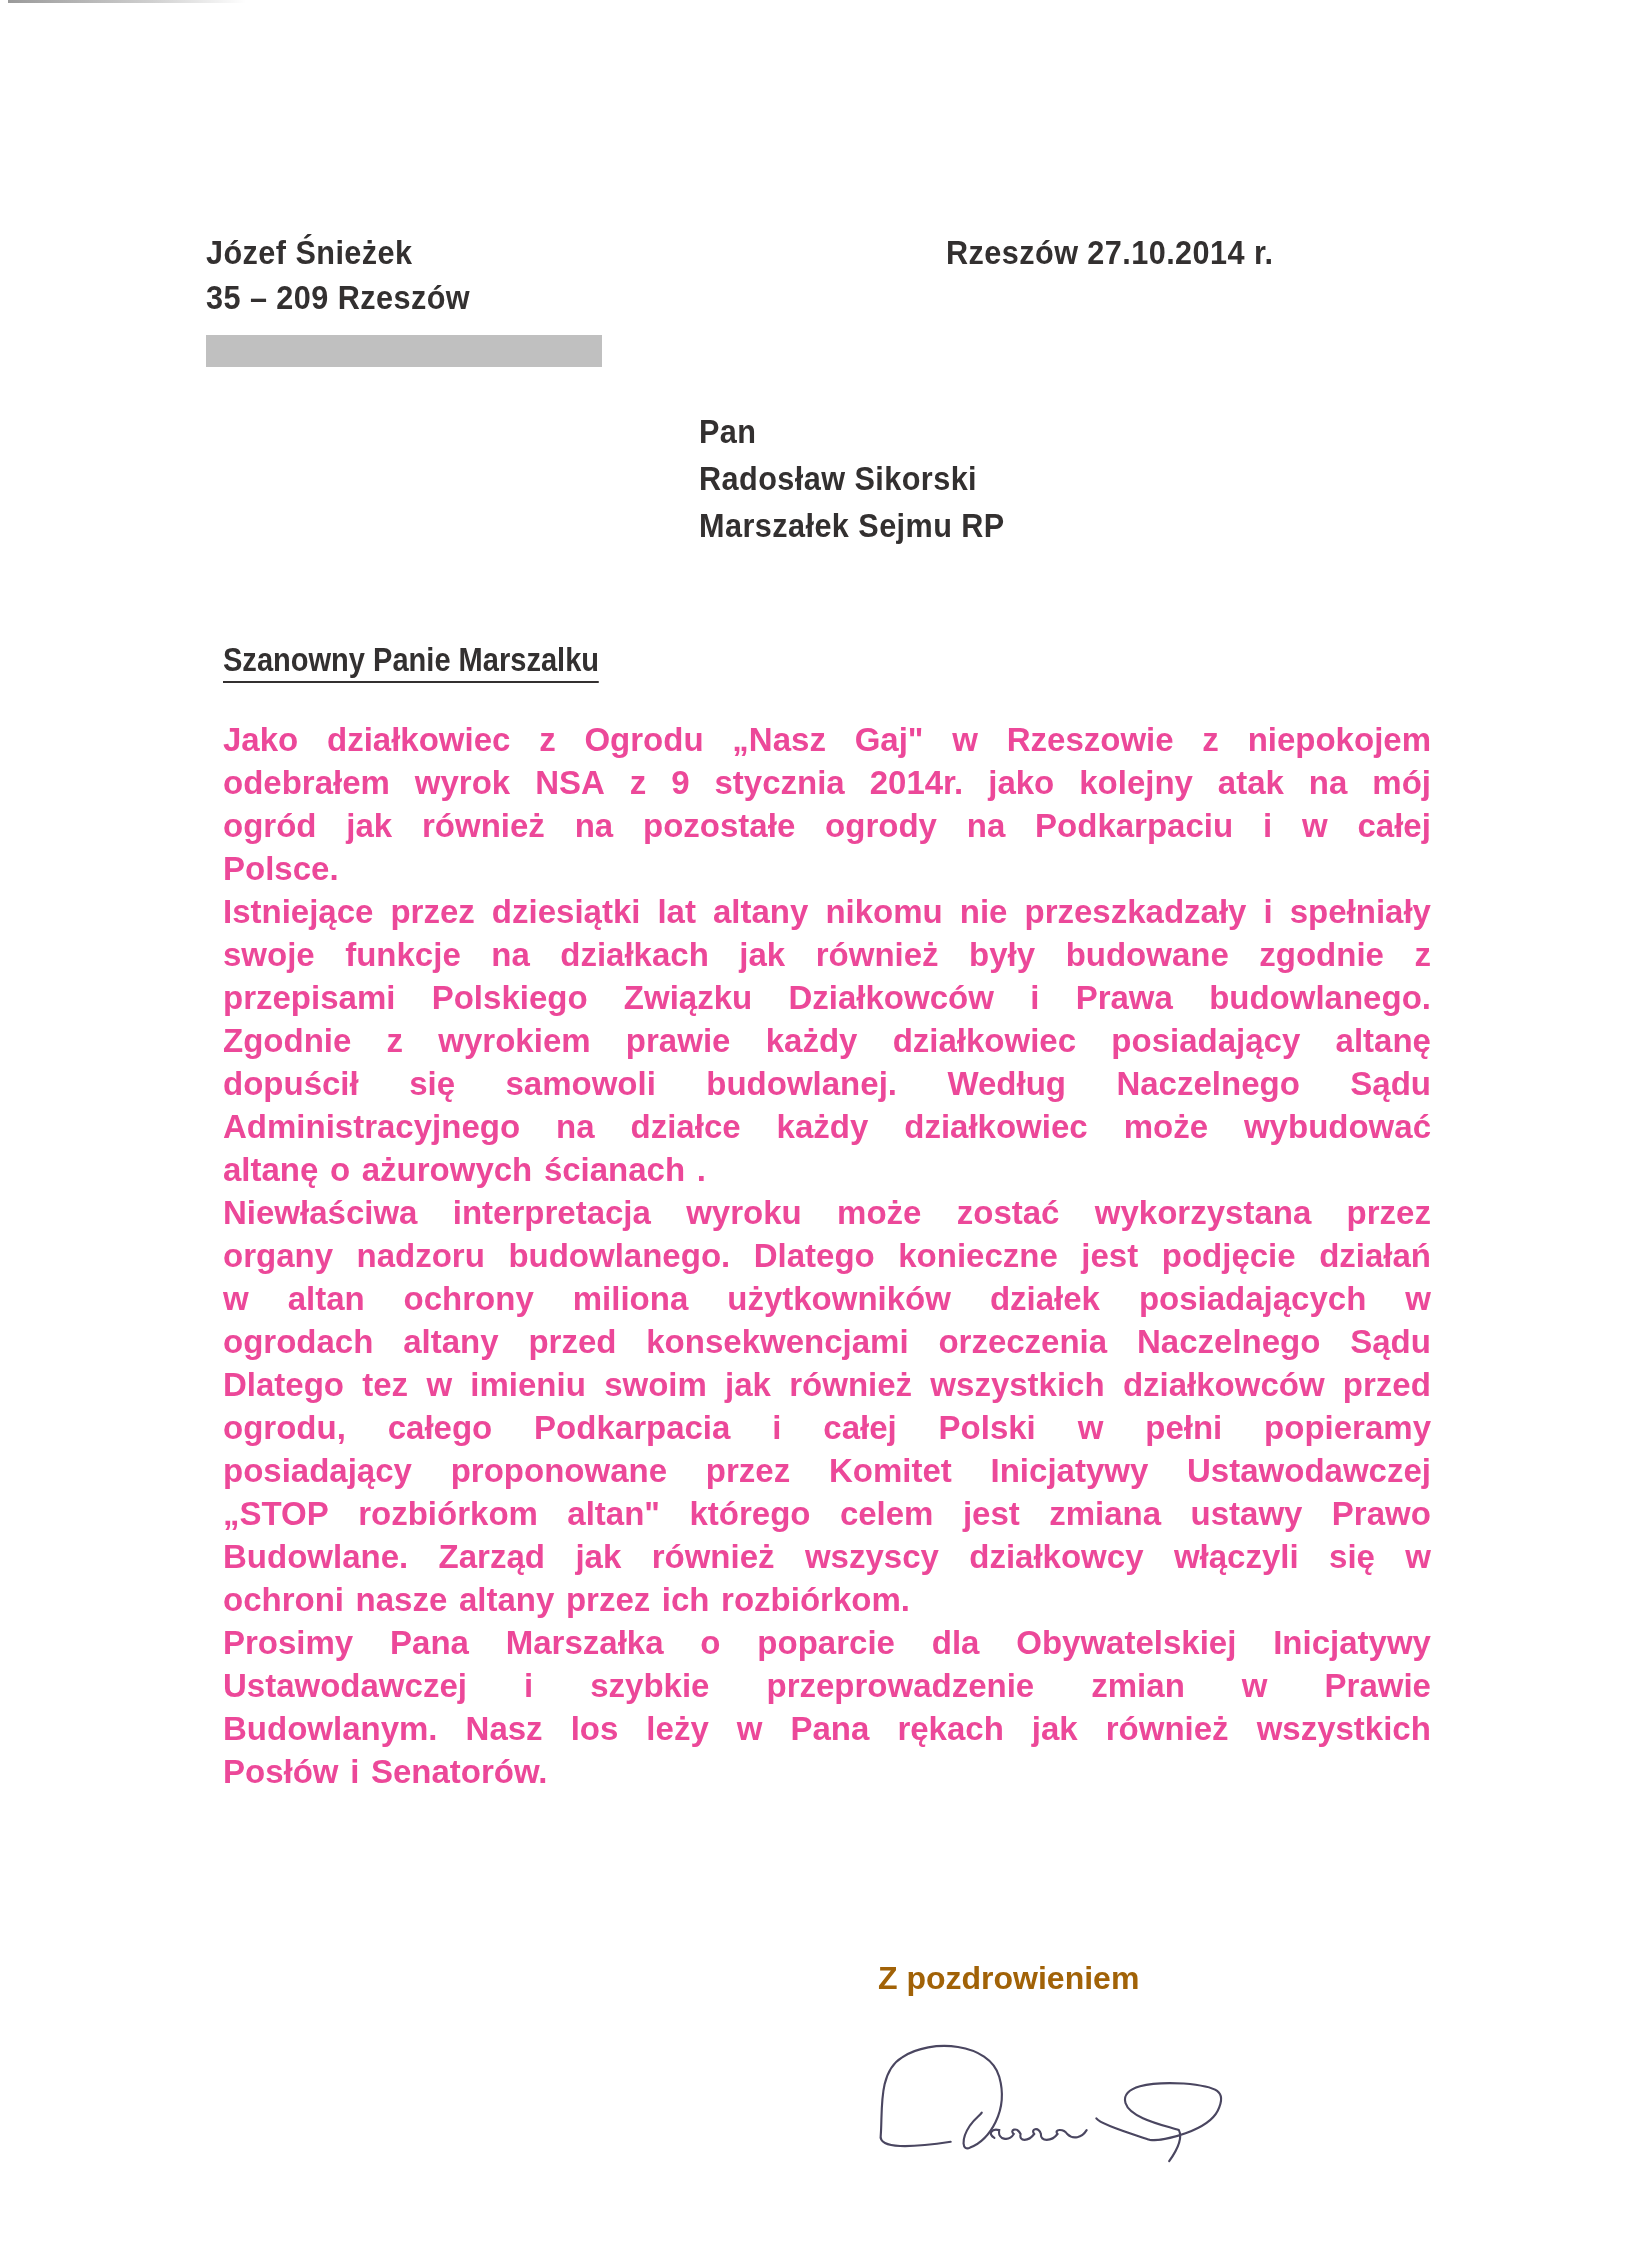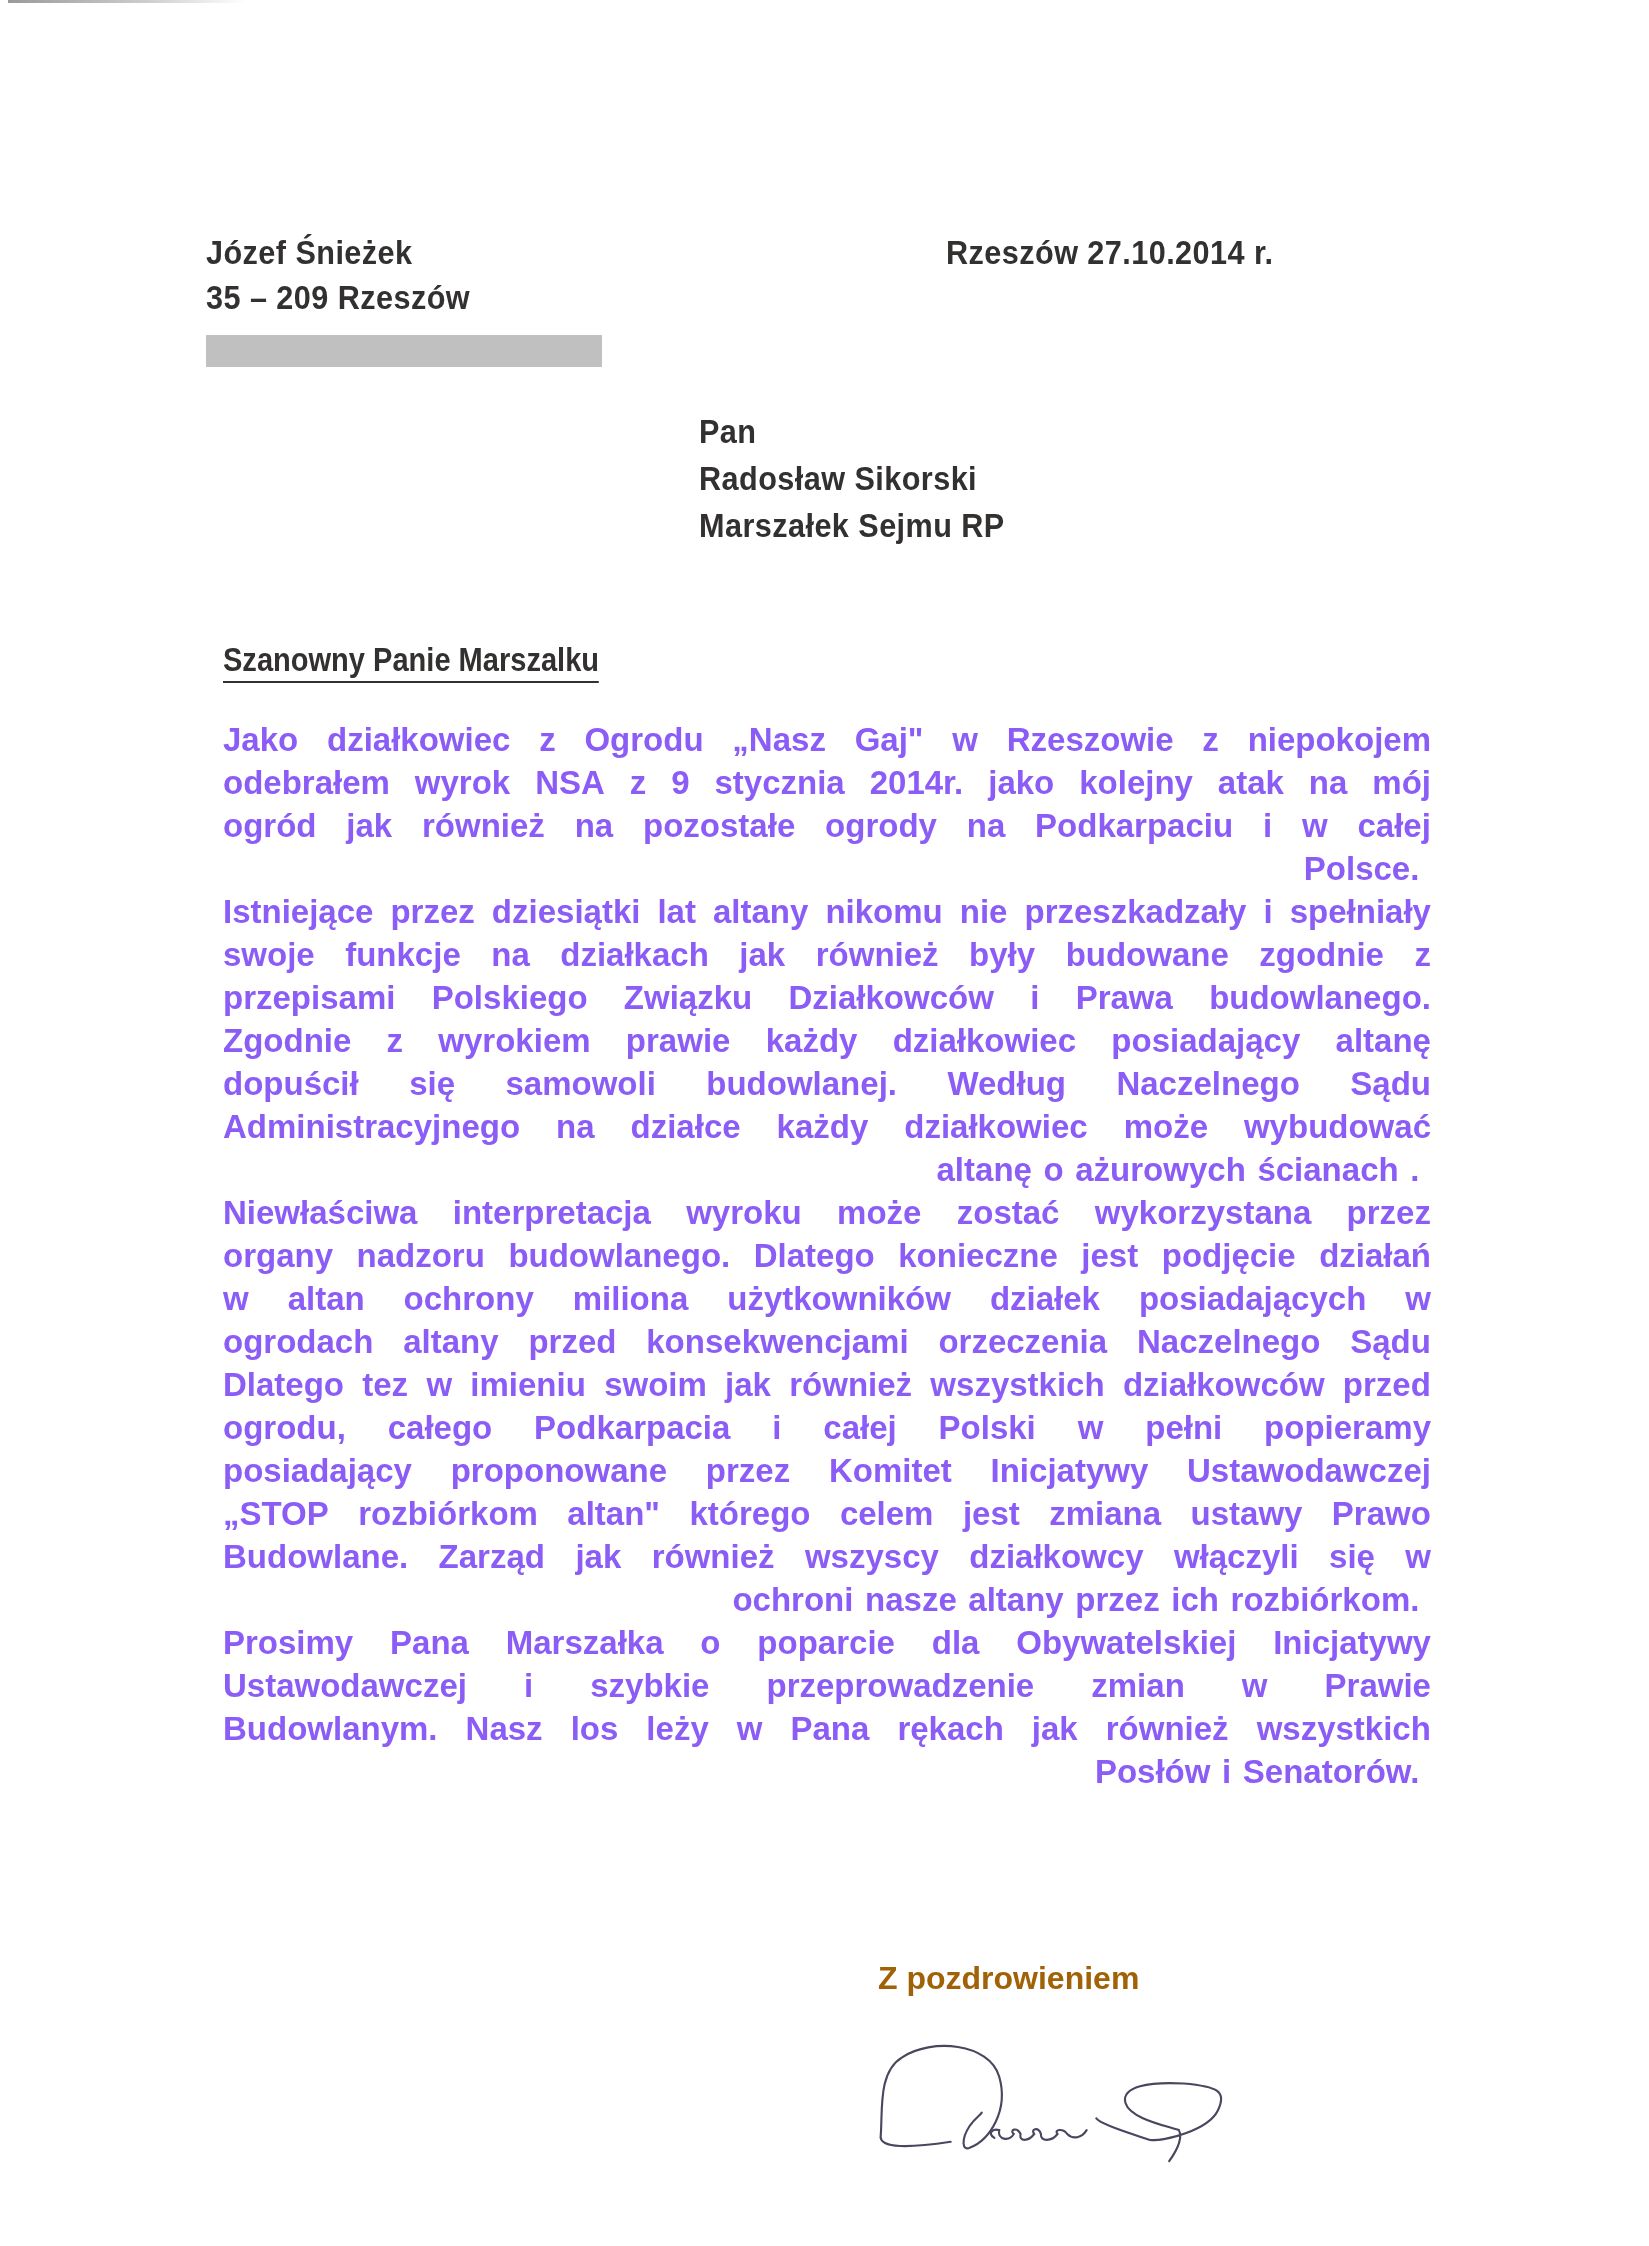--- a/index.html
+++ b/index.html
@@ -27,27 +27,27 @@
     .recipient { left: 699px; top: 412px; }
     .recipient div { height: 47px; }
     .salutation {
       position: absolute; left: 223px; top: 640px; font-weight: bold; font-size: 33px;
       line-height: 39px; color: #333030; white-space: nowrap;
       border-bottom: 2.9px solid #333030; padding-bottom: 1.9px;
       transform: scaleX(0.88); transform-origin: left top;
     }
     .body {
       position: absolute; left: 223px; top: 718px; width: 1208px;
-      font-weight: bold; font-size: 33px; color: #8b5cf6;
+      font-weight: bold; font-size: 33px; color: #ec4899;
     }
     .line {
       height: 43px; line-height: 43px; white-space: nowrap;
       display: flex; justify-content: space-between;
     }
-    .line.last { justify-content: flex-end; }
+    .line.last { justify-content: flex-start; }
     .line.last span { margin-right: 11.6px; }
     .closing { position: absolute; left: 878px; top: 1960px; font-size: 32px; font-weight: bold; color: #a16207; }
     .signature { position: absolute; left: 873px; top: 2033px; width: 369px; height: 136px; }
   </style>
 </head>
 <body>
 
 <div class="scan-edge"></div>
 
 <div class="txt sender">

